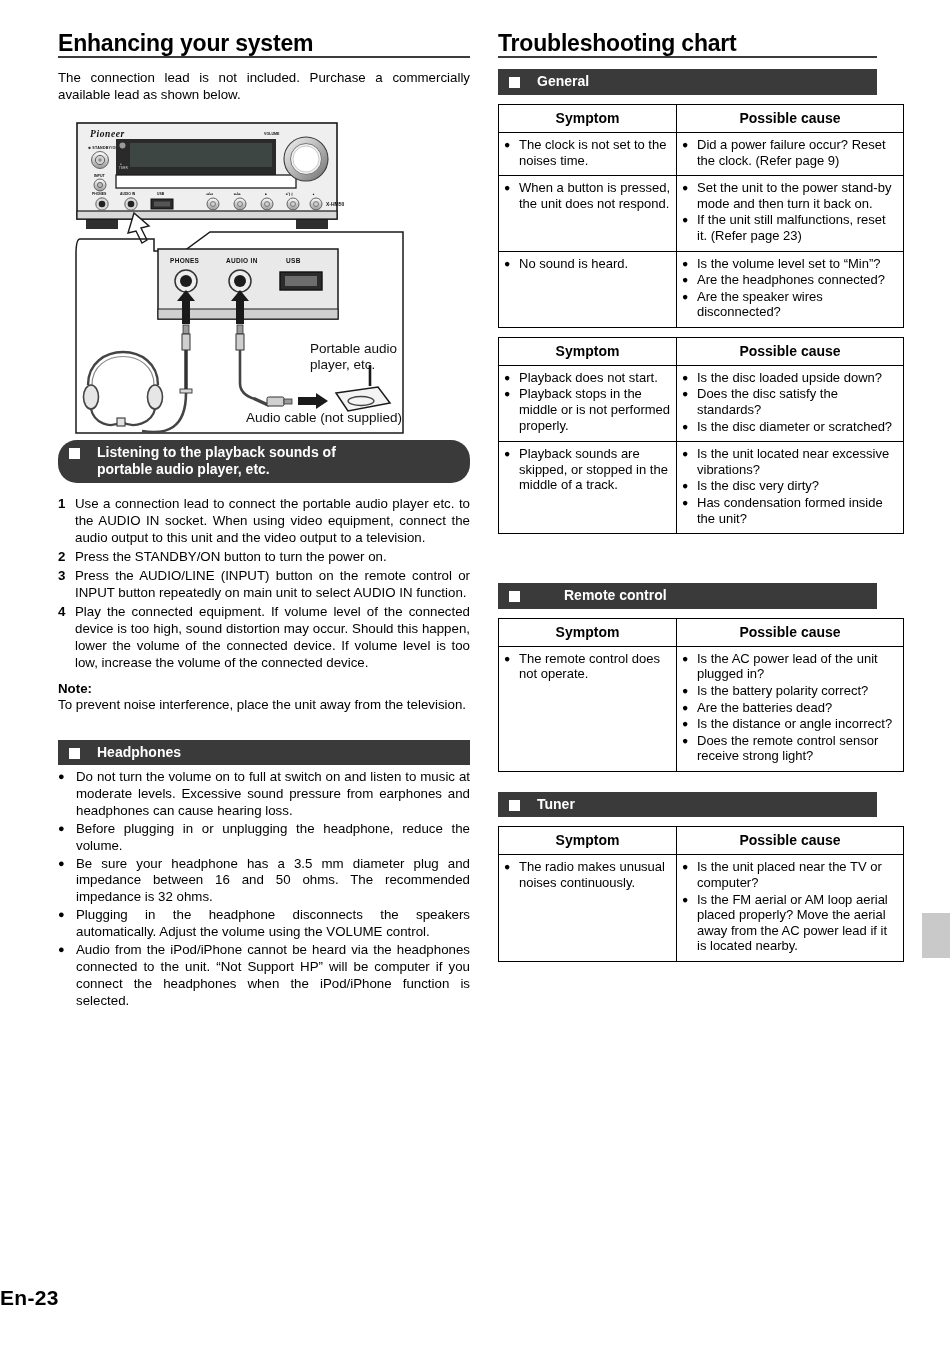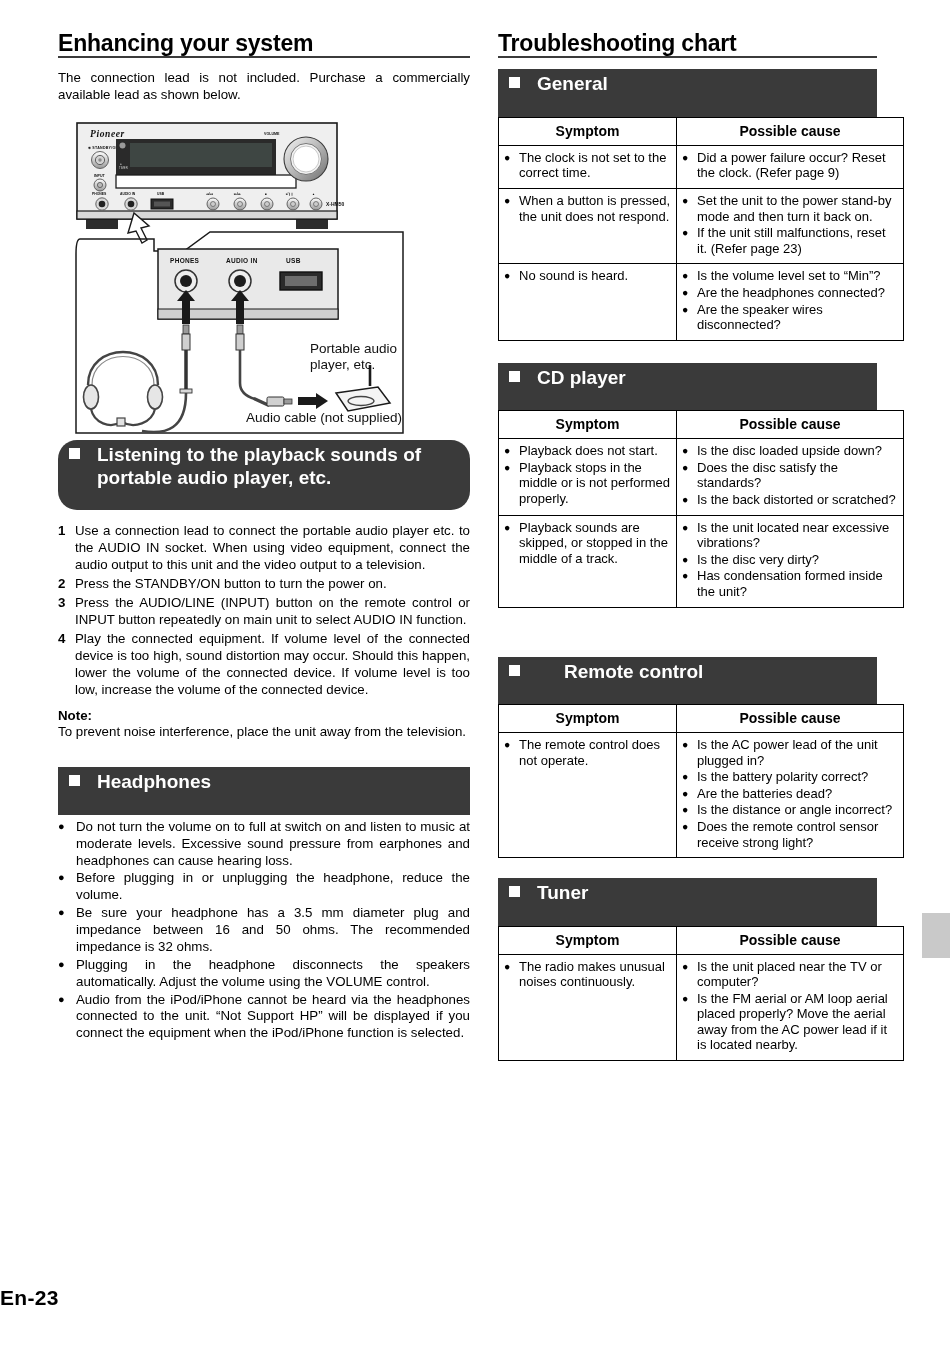--- a/index.html
+++ b/index.html
@@ -45,22 +45,22 @@
     text-align: justify;
     margin: 0;
   }
   .intro.nojust { text-align: left; }
 
   
   .secbar {
     background: #3a3a3a;
     color: #fff;
     font-weight: bold;
-    font-size: 19px;
-    padding: 4px 8px 21px 8px;
+    font-size: 14px;
+    padding: 4px 8px 5px 8px;
     display: flex;
     align-items: flex-start;
     line-height: 1.18;
   }
   .secbar .sq {
     width: 11px;
     height: 11px;
     background: #fff;
     display: inline-block;
     margin: 4px 17px 0 3px;
@@ -99,21 +99,21 @@
     flex: 0 0 18px;
     font-size: 11px;
     line-height: 1.45;
   }
   .bitem .btxt { flex: 1; text-align: justify; }
 
   
   table.tsc {
     border-collapse: collapse;
     width: 405px;
-    margin-top: 0;
+    margin-top: 9px;
     table-layout: fixed;
   }
   table.tsc th, table.tsc td {
     border: 1.5px solid #000;
     vertical-align: top;
     padding: 4px 5px 6px 5px;
   }
   table.tsc th {
     text-align: center;
     font-size: 14px;
@@ -362,21 +362,21 @@
       <div class="bitem">
         <span class="dot">●</span>
         <span class="btxt">Be sure your headphone has a 3.5 mm diameter plug and impedance between 16 and 50 ohms. The recommended impedance is 32 ohms.</span>
       </div>
       <div class="bitem">
         <span class="dot">●</span>
         <span class="btxt">Plugging in the headphone disconnects the speakers automatically. Adjust the volume using the VOLUME control.</span>
       </div>
       <div class="bitem">
         <span class="dot">●</span>
-        <span class="btxt">Audio from the iPod/iPhone cannot be heard via the headphones connected to the unit. “Not Support HP” will be displayed if you connect the equipment when the iPod/iPhone function is selected.</span>
+        <span class="btxt">Audio from the iPod/iPhone cannot be heard via the headphones connected to the unit. “Not Support HP” will be computer if you connect the headphones when the iPod/iPhone function is selected.</span>
       </div>
     </div>
   </div>
 
   <div class="col col-right">
 
     <div class="h1 h1-rule">Troubleshooting chart</div>
 
 
     <div class="secbar" style="margin-top:11px;">
@@ -393,21 +393,21 @@
           <th>Symptom</th>
           <th>Possible cause</th>
         </tr>
       </thead>
       <tbody>
         <tr>
           <td>
             <ul class="cellul">
               <li>
                   <span class="cdot">●</span>
-                  <span class="ctxt">The clock is not set to the correct time.</span>
+                  <span class="ctxt">The clock is not set to the noises time.</span>
                 </li>
             </ul>
           </td>
           <td>
             <ul class="cellul">
               <li>
                   <span class="cdot">●</span>
                   <span class="ctxt">Did a power failure occur? Reset the clock. (Refer page 9)</span>
                 </li>
             </ul>
@@ -457,24 +457,20 @@
               <li>
                   <span class="cdot">●</span>
                   <span class="ctxt">Are the speaker wires disconnected?</span>
                 </li>
             </ul>
           </td>
         </tr>
       </tbody>
     </table>
 
-    <div class="secbar" style="margin-top:22px;">
-      <span class="sq"></span>
-      <span>CD player</span>
-    </div>
     <table class="tsc">
       <colgroup>
           <col class="c1">
           <col class="c2">
         </colgroup>
       <thead>
         <tr>
           <th>Symptom</th>
           <th>Possible cause</th>
         </tr>
@@ -498,21 +494,21 @@
               <li>
                   <span class="cdot">●</span>
                   <span class="ctxt">Is the disc loaded upside down?</span>
                 </li>
               <li>
                   <span class="cdot">●</span>
                   <span class="ctxt">Does the disc satisfy the standards?</span>
                 </li>
               <li>
                   <span class="cdot">●</span>
-                  <span class="ctxt">Is the back distorted or scratched?</span>
+                  <span class="ctxt">Is the disc diameter or scratched?</span>
                 </li>
             </ul>
           </td>
         </tr>
         <tr>
           <td>
             <ul class="cellul">
               <li>
                   <span class="cdot">●</span>
                   <span class="ctxt">Playback sounds are skipped, or stopped in the middle of a track.</span>

